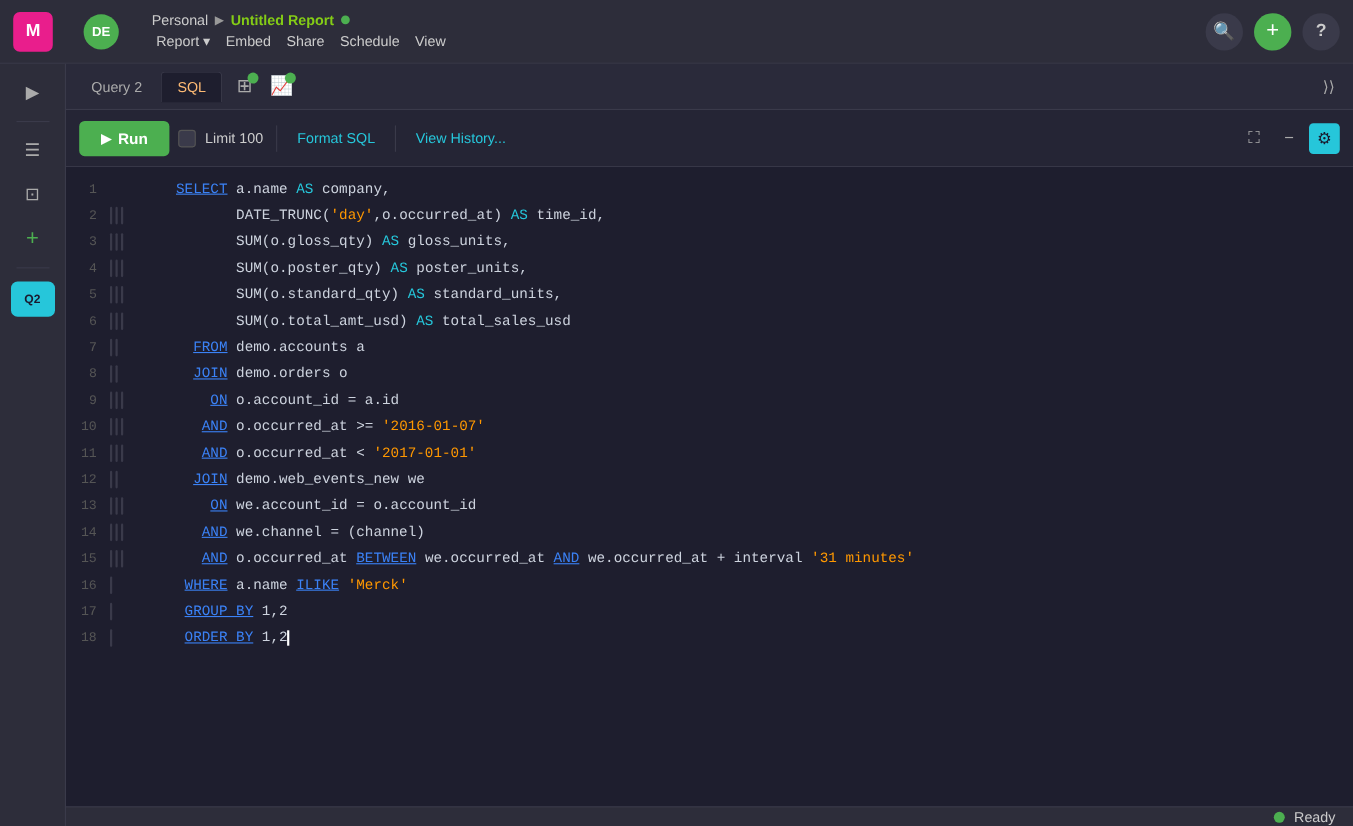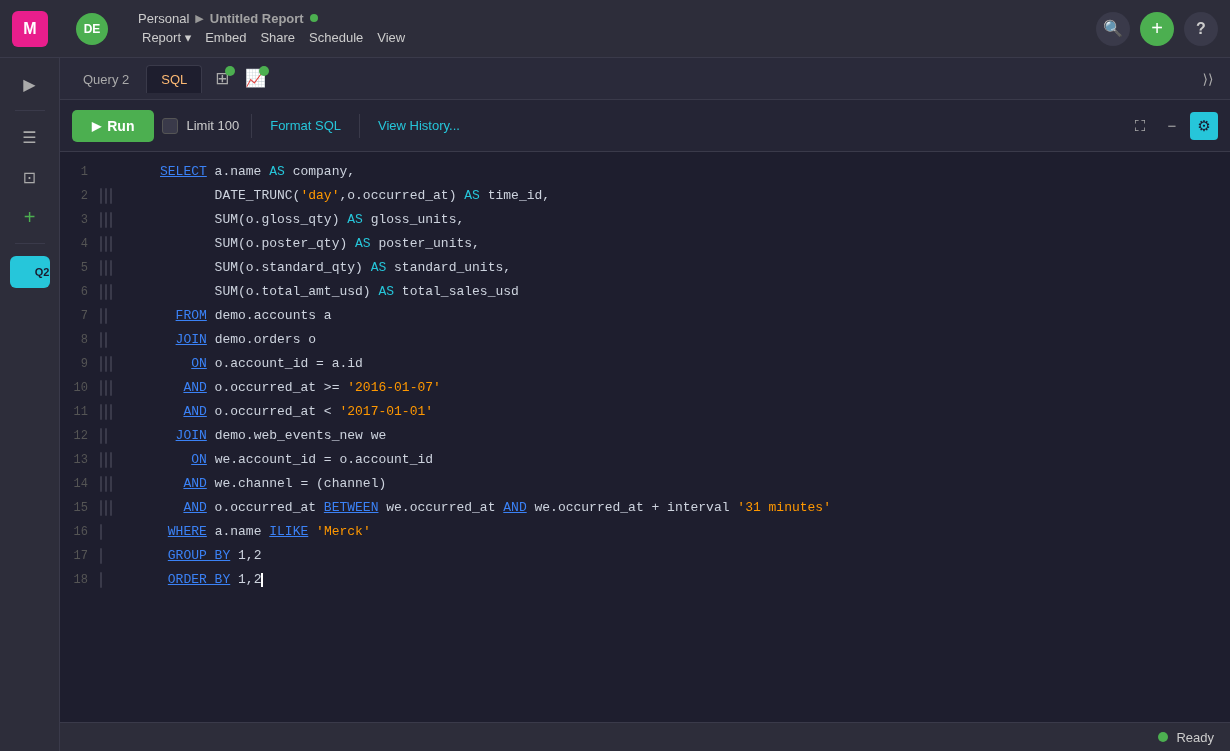--- a/index.html
+++ b/index.html
@@ -64,21 +64,21 @@
       font-size: 13px;
     }
     .nav-breadcrumb-top .workspace {
       color: #ccc;
     }
     .nav-breadcrumb-top .arrow {
       color: #999;
       font-size: 11px;
     }
     .nav-breadcrumb-top .report-title {
-      color: #a3a3a3;
+      color: #84cc16;
       font-weight: 600;
     }
     .nav-breadcrumb-top .dot {
       width: 8px;
       height: 8px;
       background: #4caf50;
       border-radius: 50%;
       display: inline-block;
     }
     .nav-menu {
@@ -143,21 +143,21 @@
       font-size: 16px;
     }
     .sidebar-divider { width: 30px; height: 1px; background: #3a3a4a; margin: 4px 0; }
     .sidebar-query-badge {
       width: 40px;
       height: 32px;
       background: #26c6da;
       border-radius: 6px;
       display: flex;
       align-items: center;
-      justify-content: flex-end;
+      justify-content: center;
       font-size: 11px;
       font-weight: bold;
       color: #1a1a2e;
       cursor: pointer;
       margin-top: 4px;
     }
 
     
     .right-panel {
       flex: 1;
@@ -346,21 +346,21 @@
       color: #cdd3de;
       line-height: 22px;
     }
     
     .kw { color: #3b82f6; text-decoration: underline; }         
     .kw-blue { color: #26c6da; }          
     .str { color: #ff9800; }
 
     
     .bottom-status {
-      height: 29px;
+      height: 18px;
       background: #2d2d3a;
       border-top: 1px solid #3a3a4a;
       display: flex;
       align-items: center;
       justify-content: flex-end;
       padding: 0 16px;
       gap: 8px;
       flex-shrink: 0;
     }
     .status-dot {

